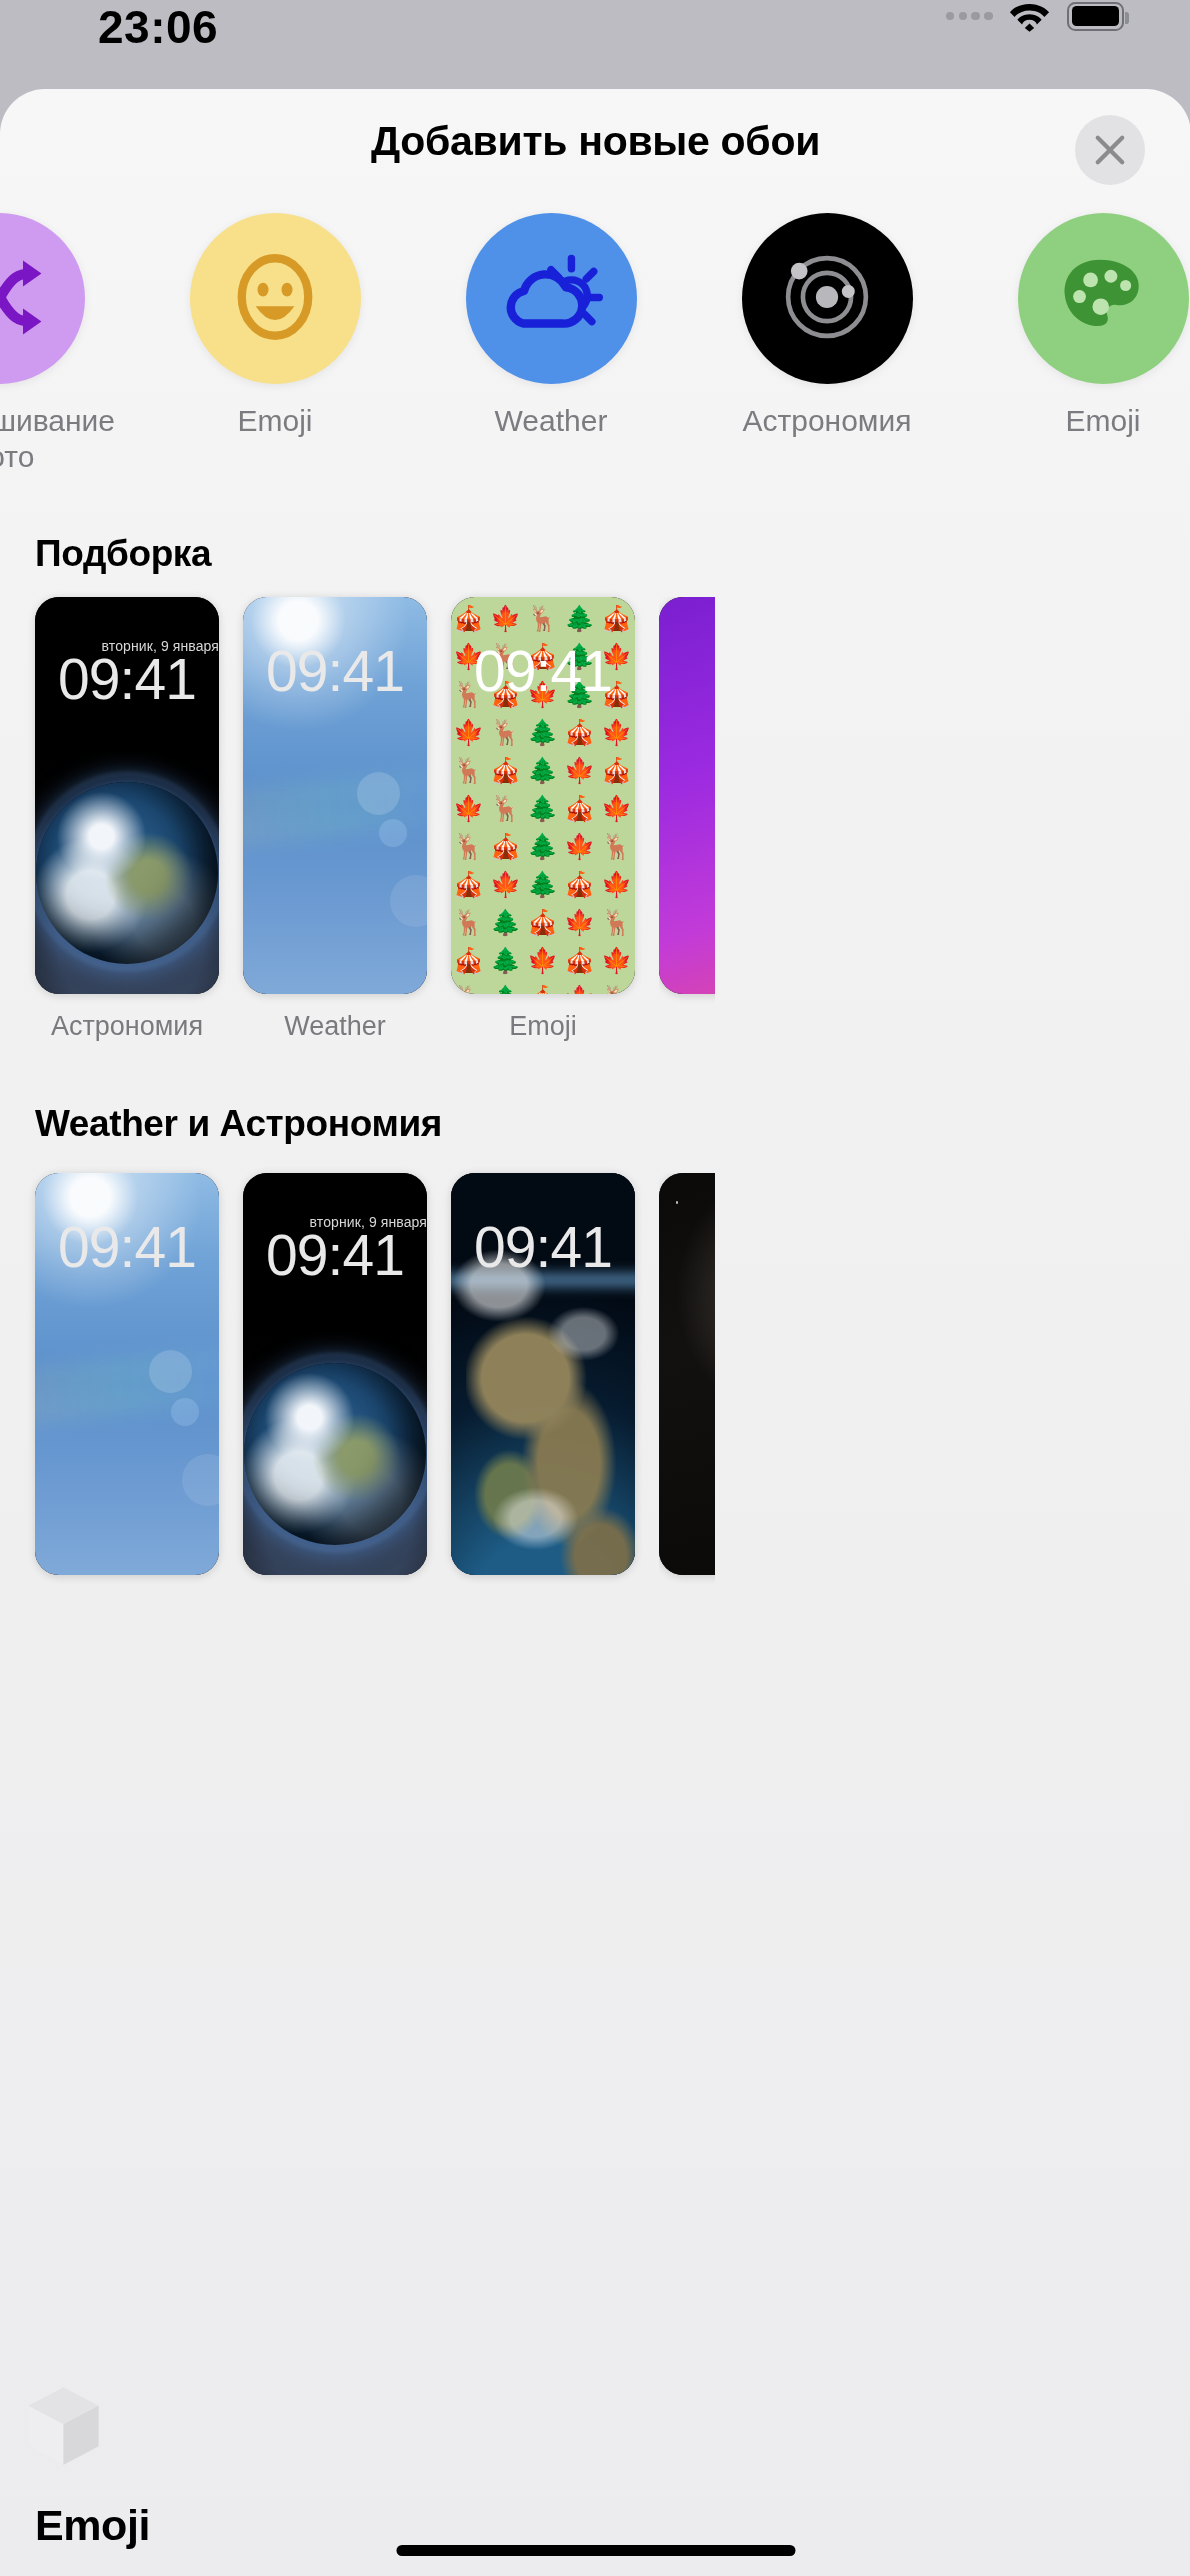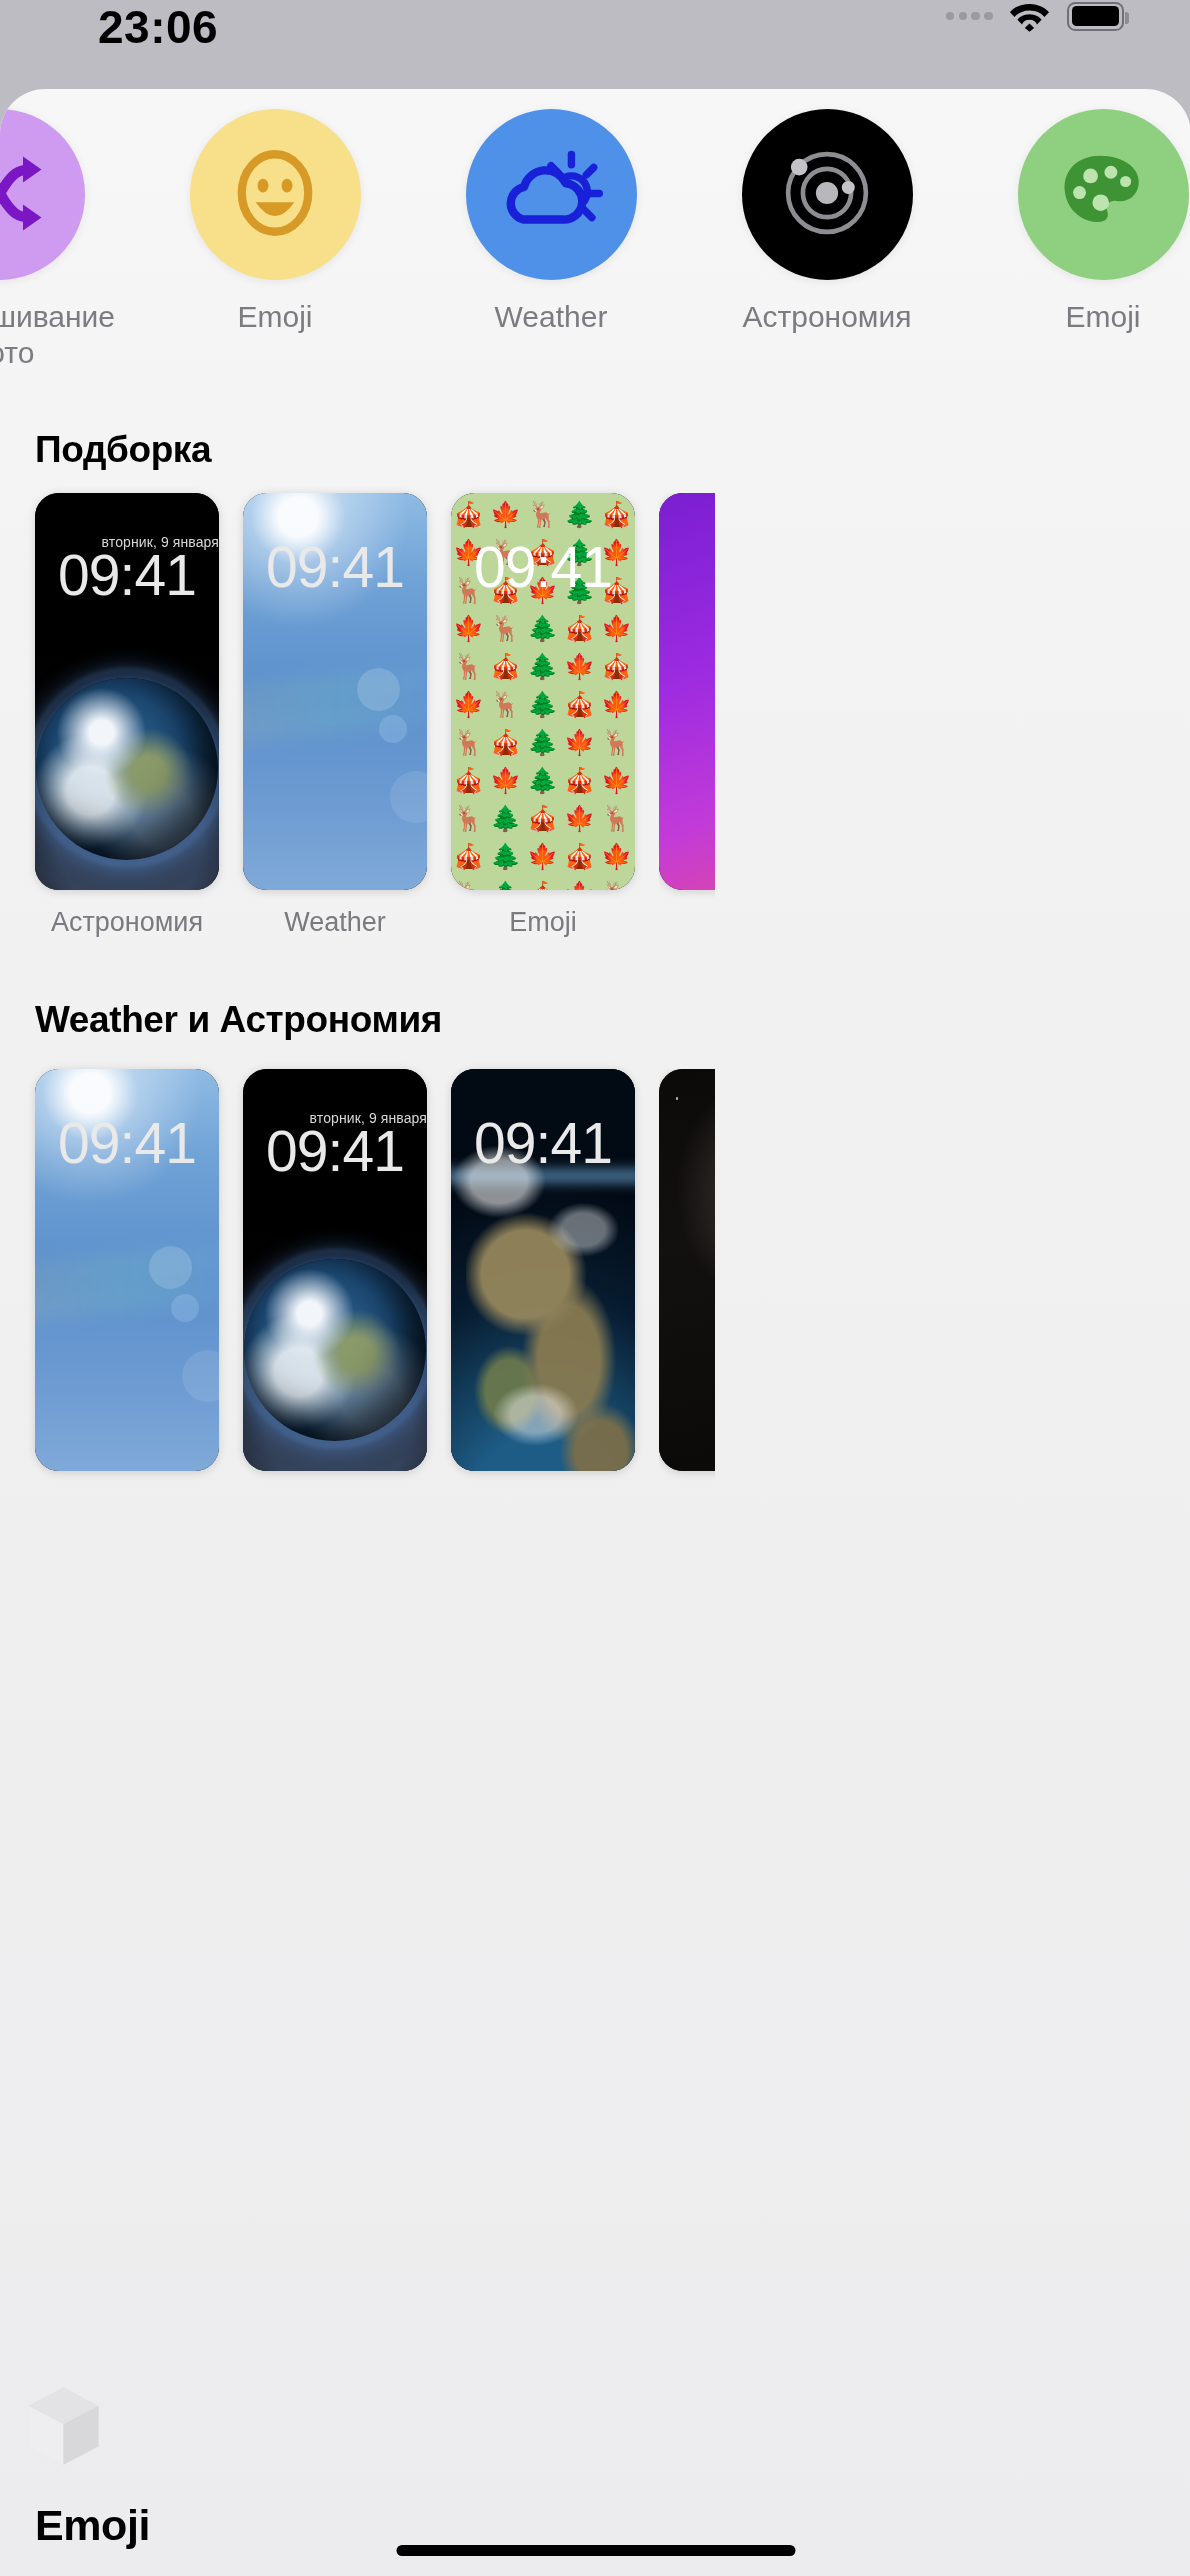--- a/index.html
+++ b/index.html
@@ -251,20 +251,30 @@
     </div>
     <div class="sb-batt">
       <div class="fill"></div>
       <div class="nub"></div>
     </div>
   </div>
 </div>
 
 <div class="sheet">
 
+  <div class="sheet-header">
+    <div class="sheet-title">Добавить новые обои</div>
+    <div class="close-btn">
+      <span>
+        <svg width="32" height="32" viewBox="0 0 34 34">
+          <path d="M4 4 L30 30 M30 4 L4 30" stroke="#8a8a8f" stroke-width="4.5" stroke-linecap="round"></path>
+        </svg>
+      </span>
+    </div>
+  </div>
 
   <div class="cat-row">
 
     <div class="cat-item">
       <div class="cat-circle" style="background:#cf9bf0">
         <span>
           <svg width="96" height="89" viewBox="0 0 104 96">
             <path d="M10 22 H30 C42 22 48 40 58 56 C66 68 72 74 86 74" stroke="#7a16c4" stroke-width="11" fill="none" stroke-linecap="round"></path>
             <path d="M10 74 H30 C42 74 48 56 58 40 C66 28 72 22 86 22" stroke="#7a16c4" stroke-width="11" fill="none" stroke-linecap="round"></path>
             <path d="M78 8 L98 22 L78 36 z" fill="#7a16c4"></path>

